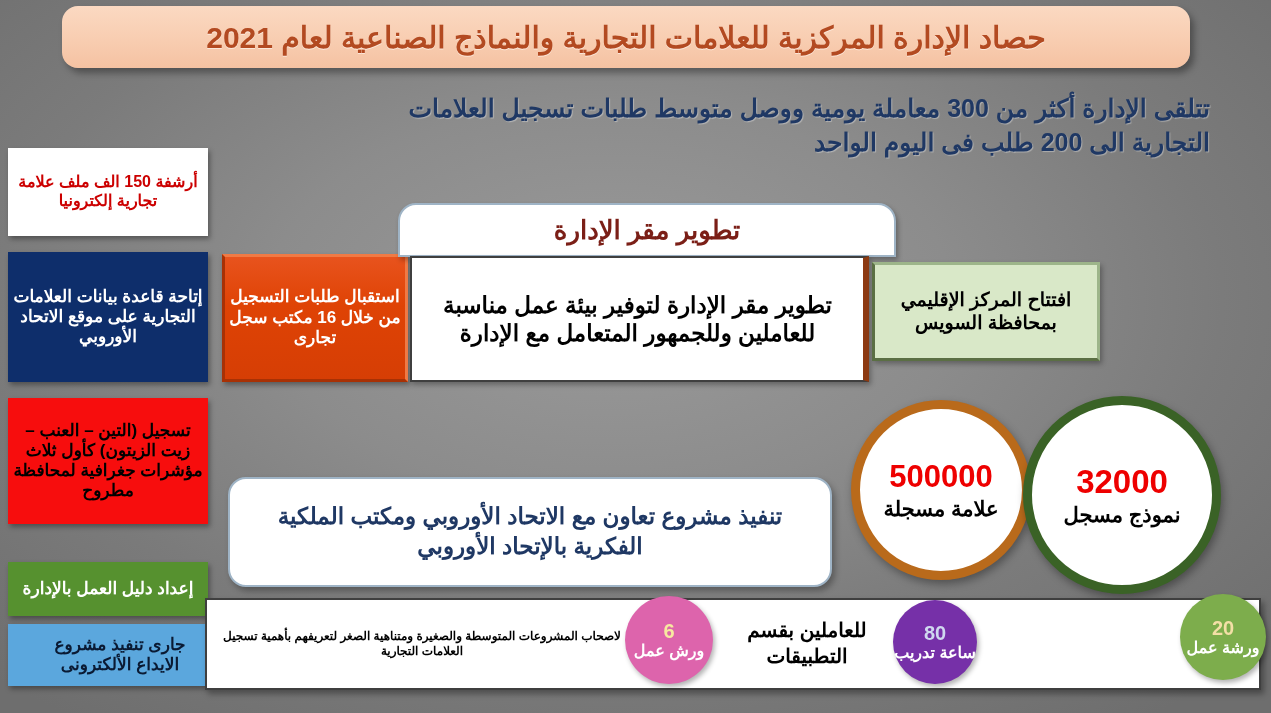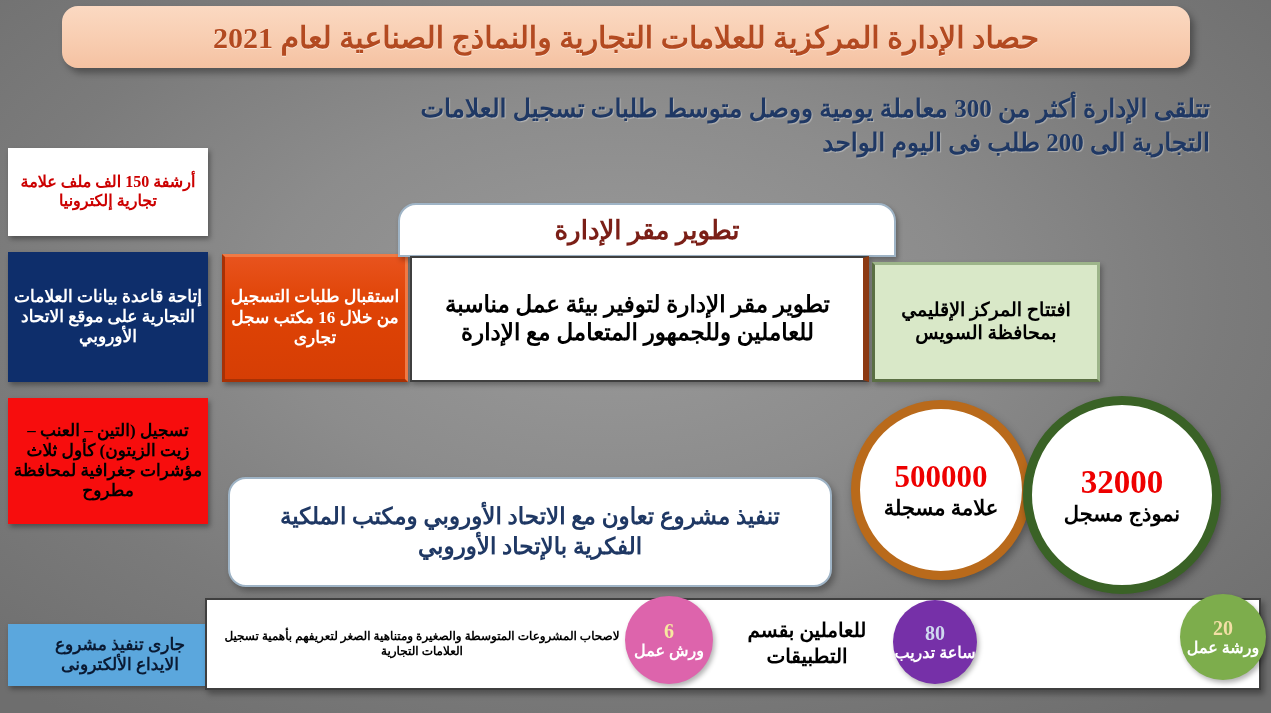--- a/index.html
+++ b/index.html
@@ -8,21 +8,21 @@
     padding: 0;
     background: #6f6f6f;
   }
   #stage {
     position: relative;
     width: 1271px;
     height: 713px;
     overflow: hidden;
     background:
       radial-gradient(ellipse 900px 520px at 48% 42%, #9a9a9a 0%, #8c8c8c 38%, #7b7b7b 68%, #6e6e6e 100%);
-    font-family: Liberation Serif, serif;
+    font-family: Liberation Sans, sans-serif;
     direction: rtl;
   }
   .abs { position: absolute; box-sizing: border-box; }
 
   
   #title-banner {
     left: 62px; top: 6px; width: 1128px; height: 62px;
     background: linear-gradient(180deg,#fbd9c2 0%, #f8cdb1 55%, #f5c2a2 100%);
     border-radius: 16px;
     box-shadow: 4px 5px 7px rgba(0,0,0,.35);
@@ -113,21 +113,21 @@
     display: flex; align-items: center; justify-content: center;
     padding: 2px 8px;
     box-shadow: 2px 3px 5px rgba(0,0,0,.3);
   }
   #hq-body .txt {
     color: #000000; font-size: 23px; font-weight: bold; line-height: 1.22; text-align: center;
   }
 
   
   #suez-box {
-    left: 872px; top: 262px; width: 228px; height: 120px;
+    left: 872px; top: 262px; width: 228px; height: 99px;
     background: #d9e8c8;
     border: 3px solid #5b6f44;
     border-top-color: #9db58a;
     border-right-color: #9db58a;
     display: flex; align-items: center; justify-content: center;
     color: #000; font-size: 19px; font-weight: bold; line-height: 1.2;
     text-align: center; padding: 3px 6px;
     box-shadow: 2px 3px 5px rgba(0,0,0,.3);
   }
 
@@ -227,20 +227,23 @@
   </div>
 
   <div id="side-db" class="abs side-box">
     <span>إتاحة قاعدة بيانات العلامات التجارية على موقع الاتحاد الأوروبي</span>
   </div>
 
   <div id="side-gi" class="abs side-box">
     <span>تسجيل (التين – العنب –زيت الزيتون) كأول ثلاث مؤشرات جغرافية لمحافظة مطروح</span>
   </div>
 
+  <div id="side-guide" class="abs side-box">
+    <span>إعداد دليل العمل بالإدارة</span>
+  </div>
 
   <div id="side-edeposit" class="abs side-box">
     <span>جارى تنفيذ مشروع الايداع الألكترونى</span>
   </div>
 
   <div id="office-box" class="abs">
     <span>استقبال طلبات التسجيل من خلال 16 مكتب سجل تجارى</span>
   </div>
 
   <div id="hq-header" class="abs">

